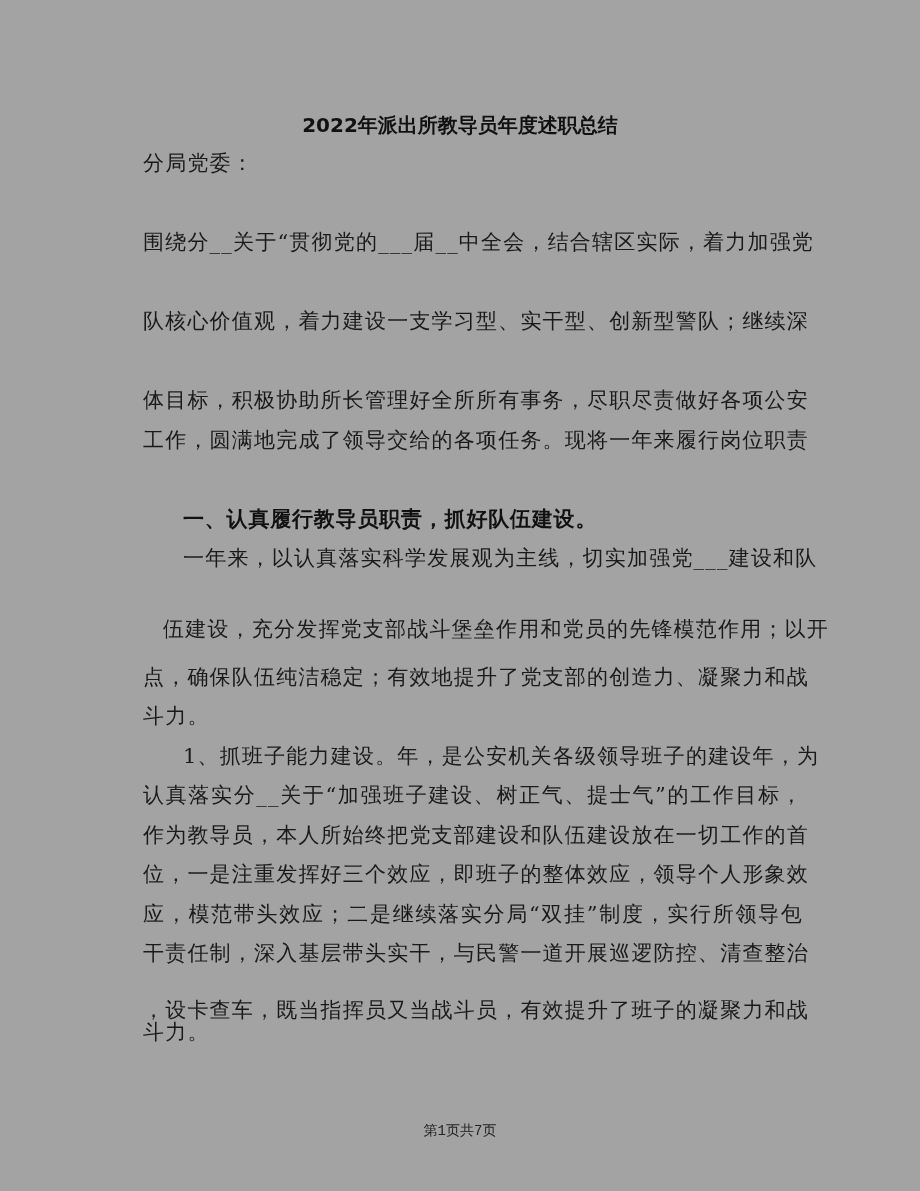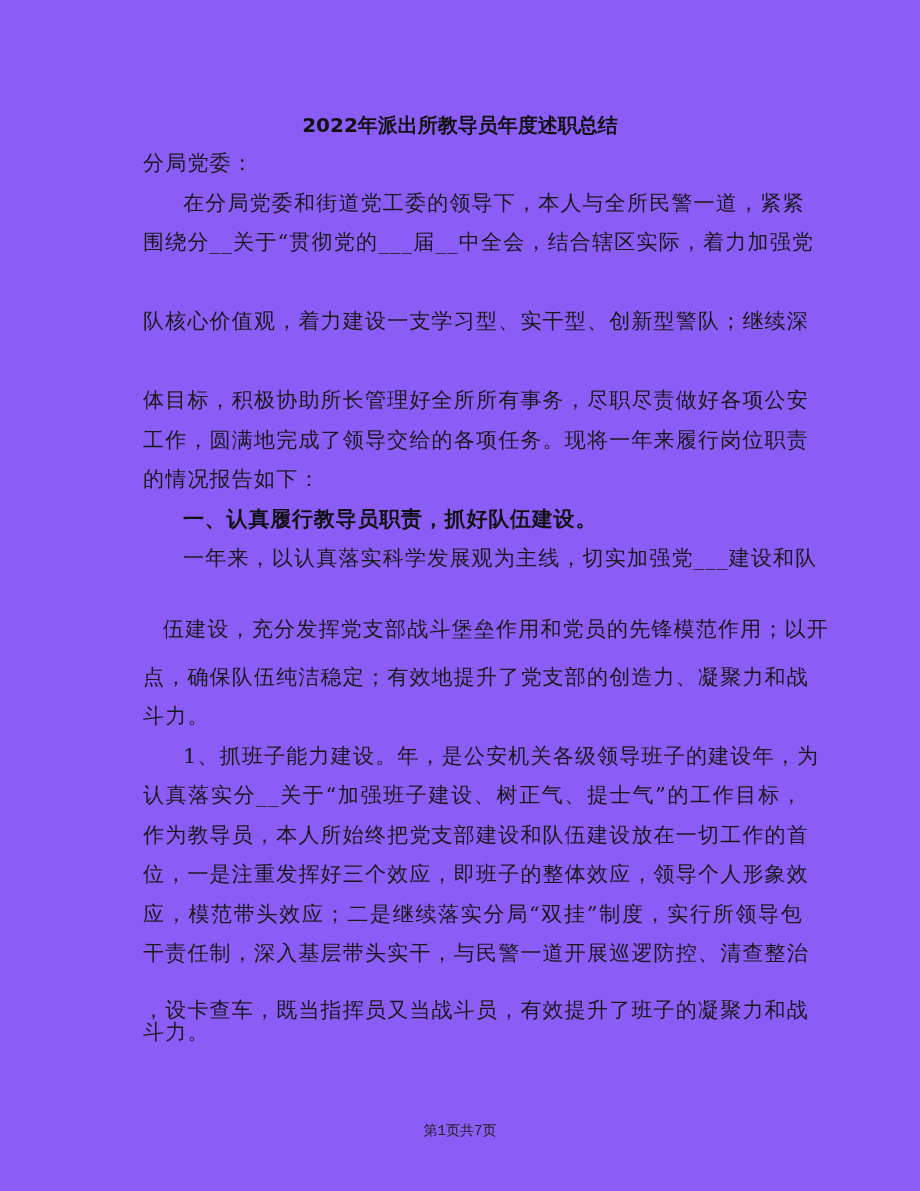--- a/index.html
+++ b/index.html
@@ -1,17 +1,17 @@
 <!DOCTYPE html>
 <html><head>
   <meta charset="utf-8">
   <style>
     html, body { margin: 0; padding: 0; background: #ffffff; }
     body { width: 920px; height: 1191px; position: relative; overflow: hidden; }
-    .page { position: absolute; left: 0; top: 0; width: 920px; height: 1191px; background: #8b5cf6; }
+    .page { position: absolute; left: 0; top: 0; width: 920px; height: 1191px; background: #a3a3a3; }
     .title {
       position: absolute; top: 112px; left: 0; width: 920px; text-align: center;
       font-family: "DejaVu Sans", sans-serif; font-size: 20px; font-weight: bold; color: #111;
       letter-spacing: 0px;
     }
     .line {
       position: absolute; left: 143px; width: 660px; height: 30px;
       font-family: "DejaVu Serif", serif; font-size: 21px; color: #1a1a1a;
       white-space: nowrap; letter-spacing: 1.2px; line-height: 30px;
     }
@@ -24,26 +24,24 @@
     }
   </style>
 </head>
 <body>
 
 <div class="page">
   <div class="title">2022年派出所教导员年度述职总结</div>
 
   <div class="line" style="top:148px;font-family:Liberation Serif, serif;">分局党委：</div>
 
-  <div class="line indent just" style="top:188px;">在分局党委和街道党工委的领导下，本人与全所民警一道，紧紧</div>
   <div class="line just" style="top:227px;">围绕分__关于“贯彻党的___届__中全会，结合辖区实际，着力加强党</div>
   <div class="line just" style="top:306px;">队核心价值观，着力建设一支学习型、实干型、创新型警队；继续深</div>
   <div class="line just" style="top:385px;">体目标，积极协助所长管理好全所所有事务，尽职尽责做好各项公安</div>
   <div class="line just" style="top:425px;">工作，圆满地完成了领导交给的各项任务。现将一年来履行岗位职责</div>
-  <div class="line" style="top:464px;">的情况报告如下：</div>
 
   <div class="line indent heading" style="top:504px;">一、认真履行教导员职责，抓好队伍建设。</div>
 
   <div class="line indent just" style="top:543px;">一年来，以认真落实科学发展观为主线，切实加强党___建设和队</div>
   <div class="line just" style="top:614px;margin-left:20px;">伍建设，充分发挥党支部战斗堡垒作用和党员的先锋模范作用；以开</div>
   <div class="line just" style="top:662px;">点，确保队伍纯洁稳定；有效地提升了党支部的创造力、凝聚力和战</div>
   <div class="line" style="top:701px;">斗力。</div>
 
   <div class="line indent just" style="top:741px;">1、抓班子能力建设。年，是公安机关各级领导班子的建设年，为</div>
   <div class="line just" style="top:780px;">认真落实分__关于“加强班子建设、树正气、提士气”的工作目标，</div>

